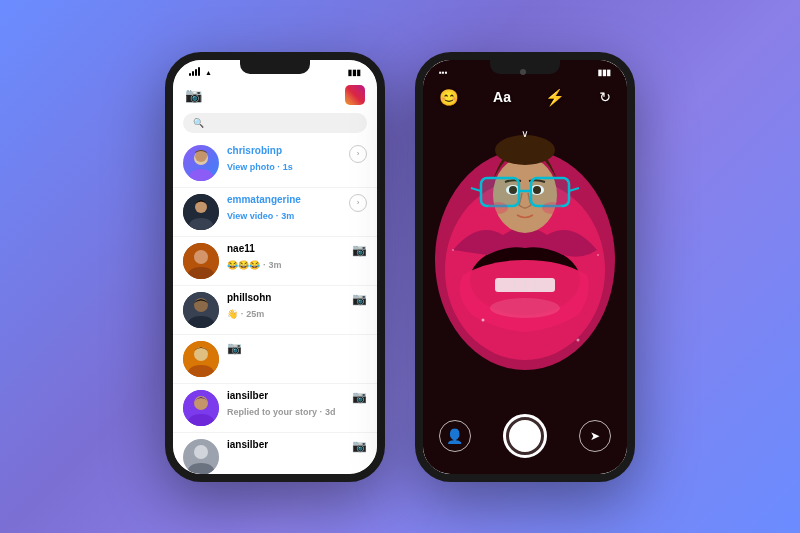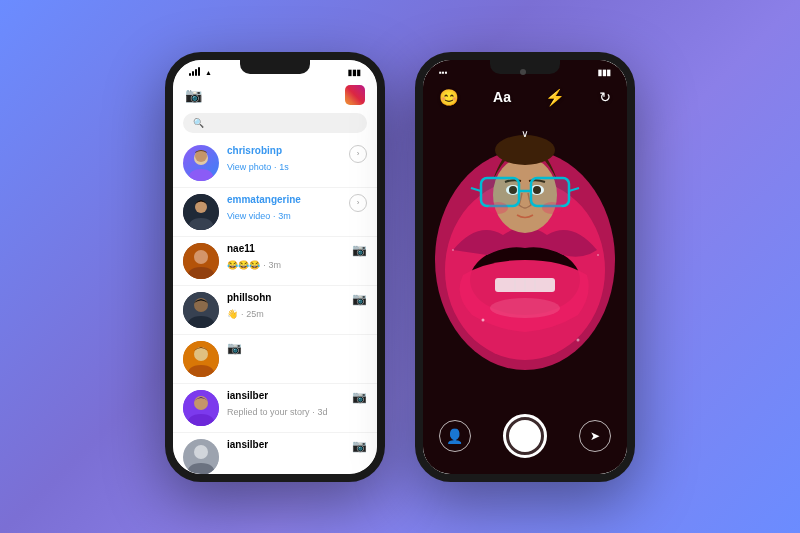--- a/index.html
+++ b/index.html
@@ -215,25 +215,26 @@
     .dm-username.blue {
       color: #3897f0;
     }
 
     .dm-preview {
       font-size: 9px;
       color: #999;
       white-space: nowrap;
       overflow: hidden;
       text-overflow: ellipsis;
+      font-weight: bold;
     }
 
     .dm-preview.blue {
       color: #3897f0;
-      font-weight: 400;
+      font-weight: 700;
     }
 
     .dm-action {
       color: #999;
       font-size: 12px;
       flex-shrink: 0;
     }
 
     .dm-action.circle {
       width: 18px;

